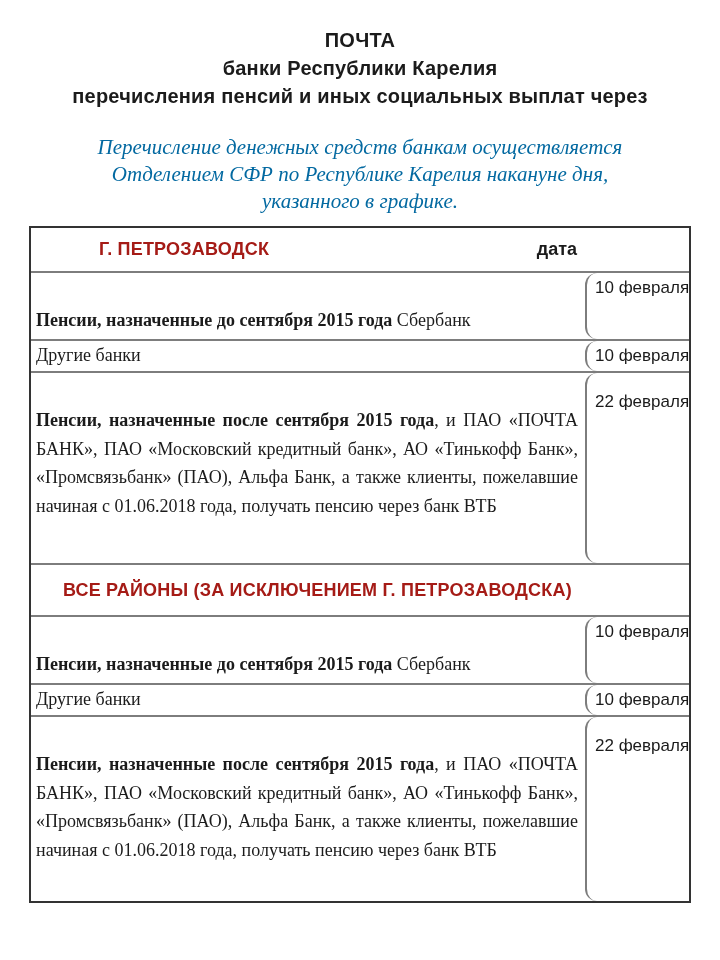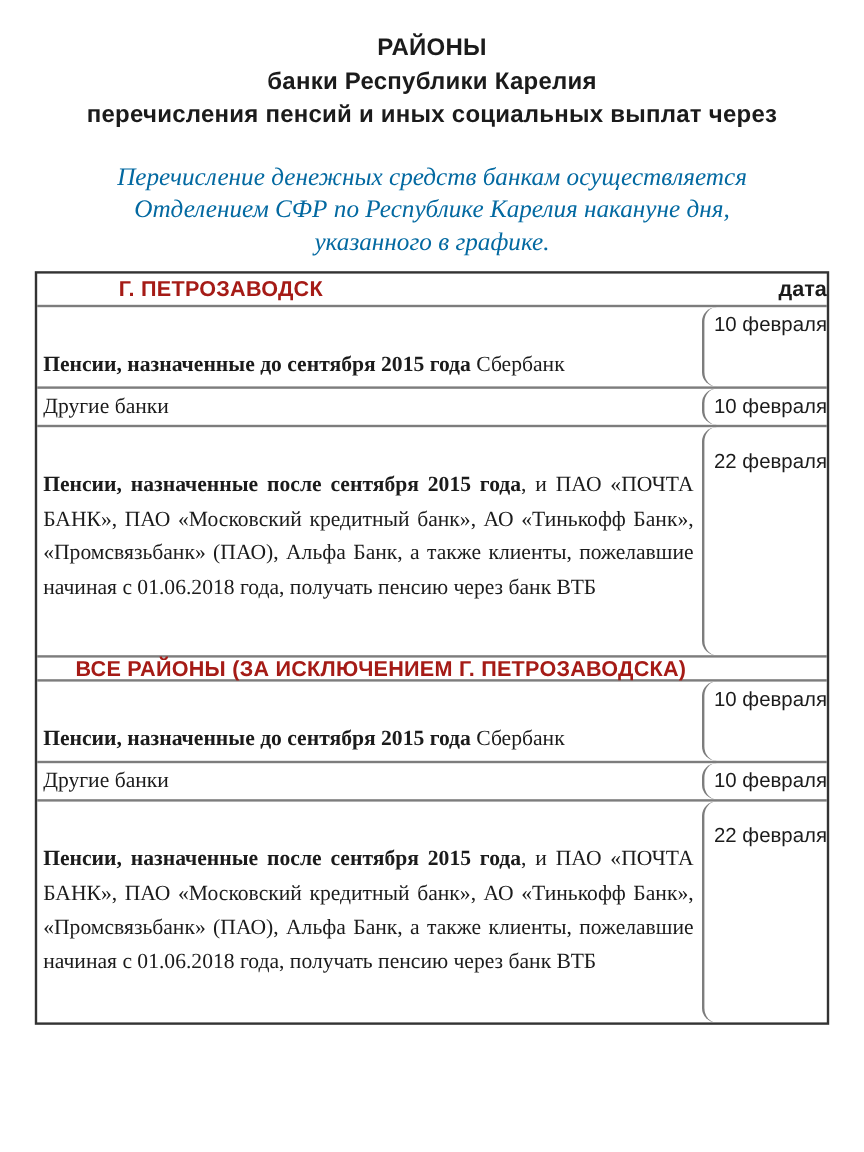--- a/index.html
+++ b/index.html
@@ -45,31 +45,32 @@
   .schedule{
     margin:11px 0 0 29px;
     width:662px;
     border:2px solid var(--border-outer);
     background:var(--bg);
   }
   .row{ display:flex; width:100%; }
   .row + .row{ border-top:2px solid var(--border-inner); }
 
   .sec-head{ align-items:center; }
-  .sec-head-1{ height:26px; justify-content:space-between; }
-  .sec-head-2{ height:20px; }
+  .sec-head-1{ height:43px; justify-content:space-between; }
+  .sec-head-2{ height:52px; }
   .sec-title{
     color:var(--accent-red);
     font-weight:700; font-size:18px; letter-spacing:.2px;
     padding-left:68px;
     white-space:nowrap;
   }
   .sec-head-2 .sec-title{ padding-left:32px; }
   .date-col-label{
     font-weight:700; font-size:18px; color:var(--text);
+    padding-right:112px;
   }
 
   .cell-desc{
     width:554px;
     padding:0 10px 7px 5px;
     display:flex; align-items:flex-end;
     font-size:18px; line-height:24px;font-family:Liberation Serif, serif;
   }
   .cell-desc .lead{ font-weight:700; }
   .cell-desc .lead:empty{ display:none; }
@@ -95,21 +96,21 @@
   }
   .r-late-1 .cell-date, .r-late-2 .cell-date{ padding-top:18px; }
 </style>
 </head>
 <body>
 
 <main class="page">
 
   <header class="doc-header">
     <div class="title-block">
-      <div class="title-line">РАЙОНЫ</div>
+      <div class="title-line">ПОЧТА</div>
       <div class="title-line">банки Республики Карелия</div>
       <div class="title-line">перечисления пенсий и иных социальных выплат через</div>
     </div>
     <div class="note">
       <div>Перечисление денежных средств банкам осуществляется</div>
       <div>Отделением СФР по Республике Карелия накануне дня,</div>
       <div>указанного в графике.</div>
     </div>
   </header>
 

